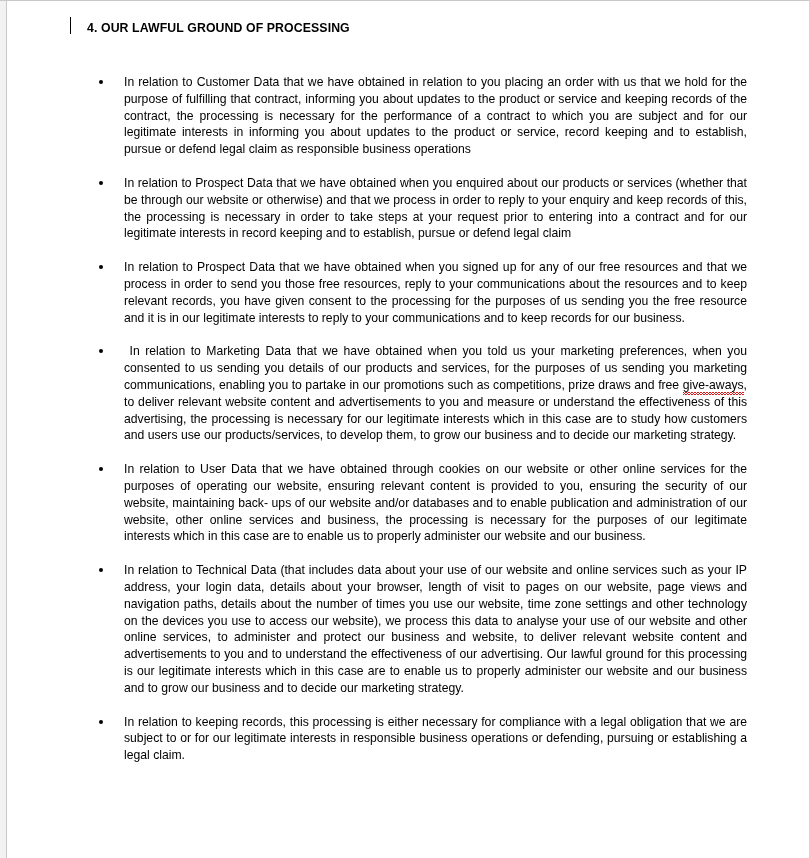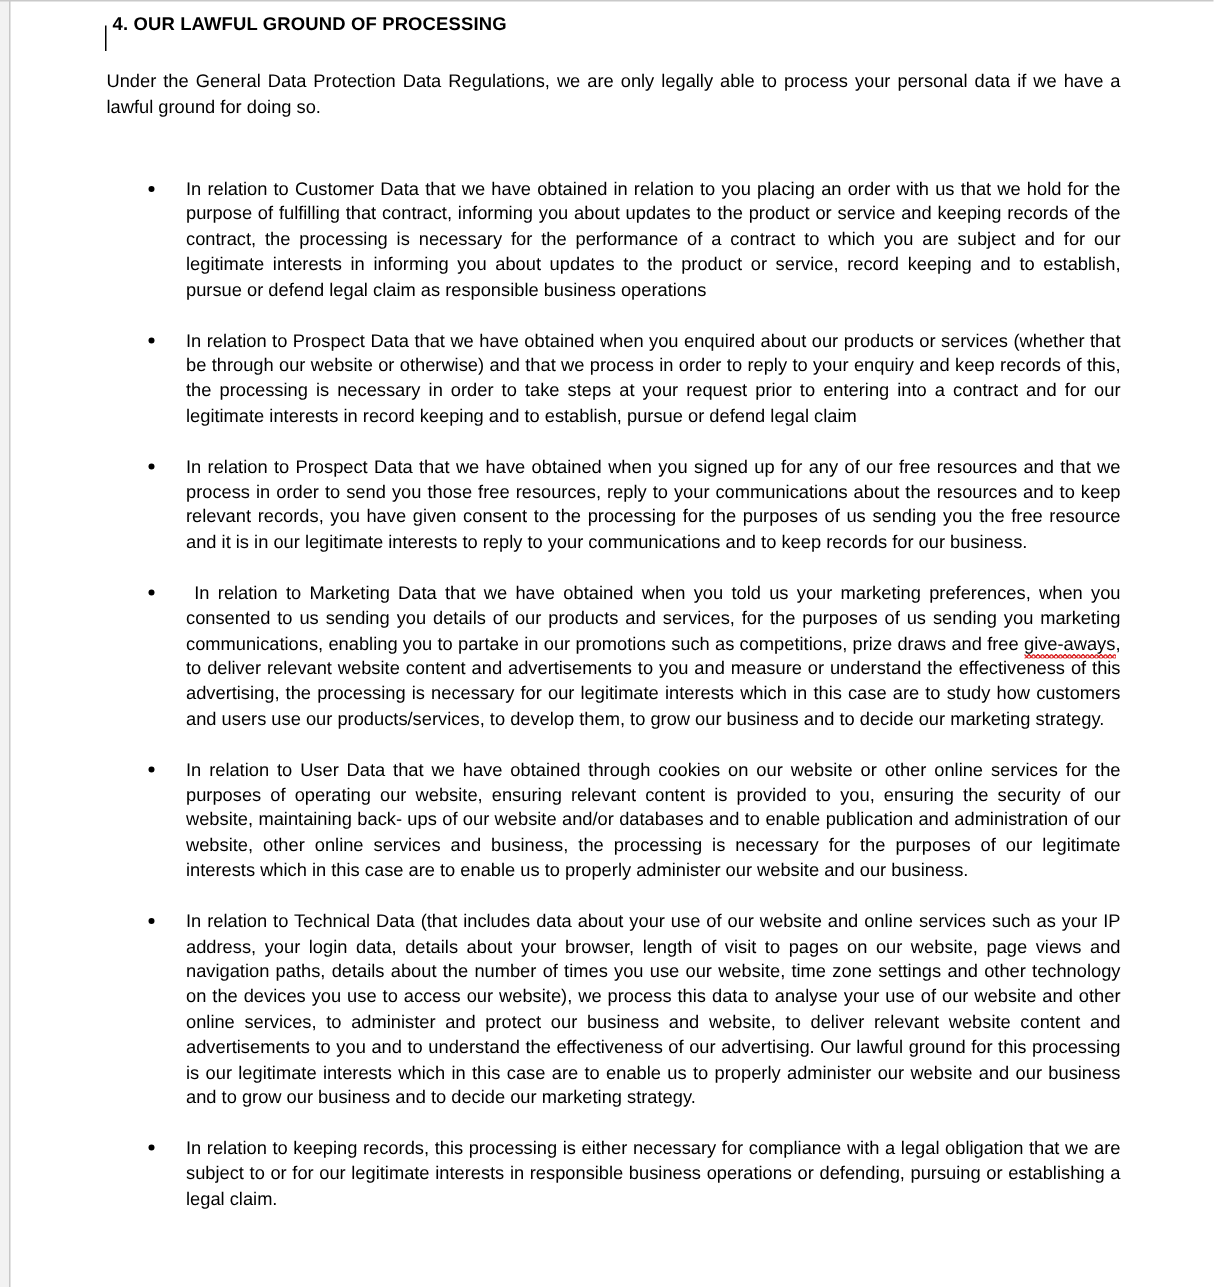--- a/index.html
+++ b/index.html
@@ -55,21 +55,21 @@
     top: 0;
     width: 676px;   
     height: 858px;
   }
 
   .doc-heading {
     font-size: 12.3px;
     font-weight: bold;
     line-height: 15px;
     letter-spacing: 0.1px;
-    margin: 4px;
+    margin: 16px;
     padding-top: 5px;
     white-space: nowrap;
   }
 
   .caret {
     position: absolute;
     left: -1px;
     top: 17px;
     width: 1px;
     height: 17px;
@@ -141,21 +141,20 @@
   <div class="gutter-strip"></div>
   <div class="page-border-left"></div>
   <div class="page-border-top"></div>
 
   <div id="doc-body">
 
     <div class="caret"></div>
 
     <h1 class="doc-heading">4. OUR LAWFUL GROUND OF PROCESSING</h1>
 
-    <p class="doc-para para-intro-1">Under the General Data Protection Data Regulations, we are only legally able to process your personal data if we have a lawful ground for doing so.</p>
 
 
     <ul class="bullet-list">
 
       <li class="bullet-item">
         <span class="bullet-glyph"></span>
         <span class="bullet-text">In relation to Customer Data that we have obtained in relation to you placing an order with us that we hold for the purpose of fulfilling that contract, informing you about updates to the product or service and keeping records of the contract, the processing is necessary for the performance of a contract to which you are subject and for our legitimate interests in informing you about updates to the product or service, record keeping and to establish, pursue or defend legal claim as responsible business operations</span>
       </li>
 
       <li class="bullet-item">

